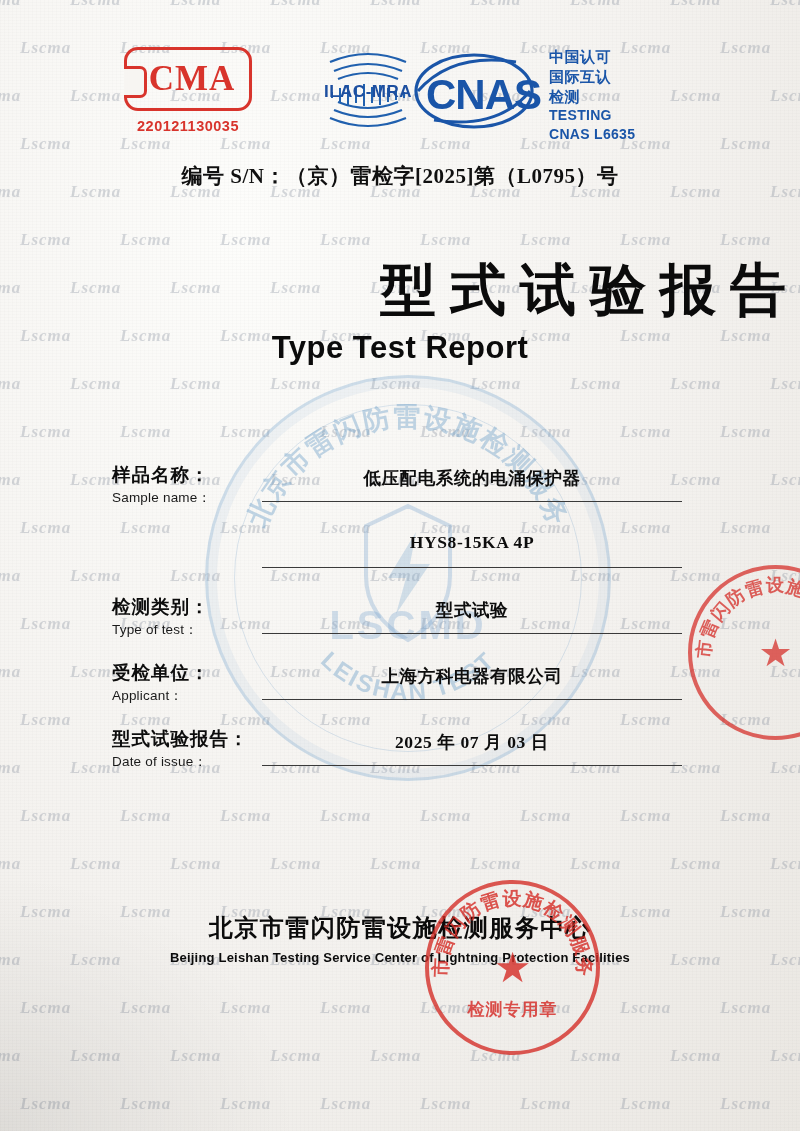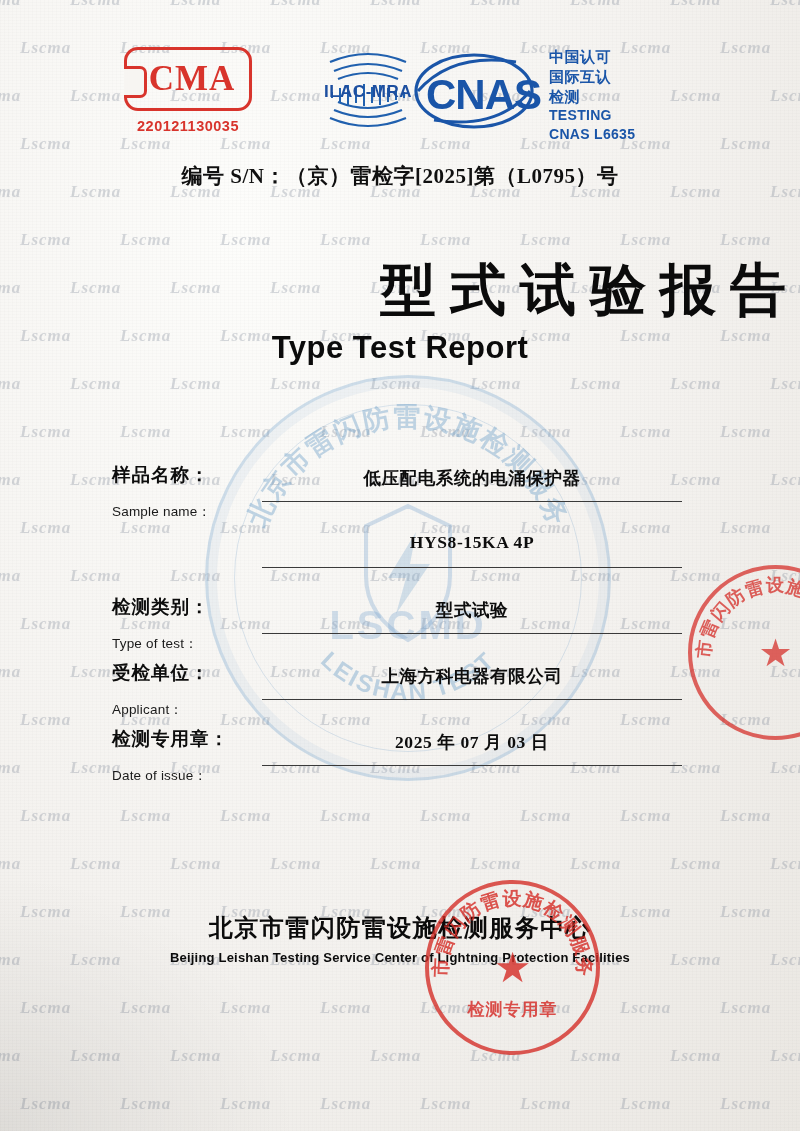--- a/index.html
+++ b/index.html
@@ -273,21 +273,21 @@
     font-family: "Liberation Serif", serif;
     font-size: 18.5px;
     font-weight: bold;
     color: #0d0d0d;
     letter-spacing: 1px;
   }
   .field-label .en {
     font-family: "Liberation Sans", sans-serif;
     font-size: 13.5px;
     color: #1a1a1a;
-    margin-top: 16px;
+    margin-top: 2px;
     letter-spacing: 0.2px;
   }
   .field-value {
     position: absolute;
     left: 262px;
     top: 4px;
     width: 420px;
     text-align: center;
     font-family: "Liberation Serif", serif;
     font-size: 17.5px;
@@ -724,21 +724,21 @@
       <div class="field-row">
         <div class="field-label">
           <div class="cn">受检单位：</div>
           <div class="en">Applicant：</div>
         </div>
         <div class="field-value">上海方科电器有限公司</div>
         <div class="field-line"></div>
       </div>
       <div class="field-row">
         <div class="field-label">
-          <div class="cn">检测专用章：</div>
+          <div class="cn">型式试验报告：</div>
           <div class="en">Date of issue：</div>
         </div>
         <div class="field-value">2025 年 07 月 03 日</div>
         <div class="field-line"></div>
       </div>
     </div>
 
   <div class="footer">
     <div class="cn">北京市雷闪防雷设施检测服务中心</div>
     <div class="en">Beijing Leishan Testing Service Center of Lightning Protection Facilities</div>

